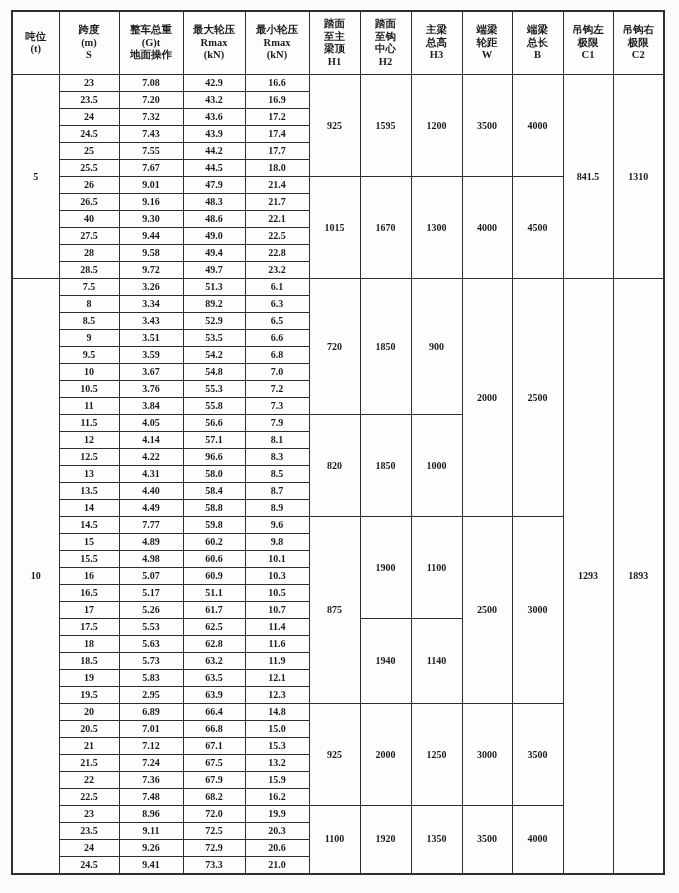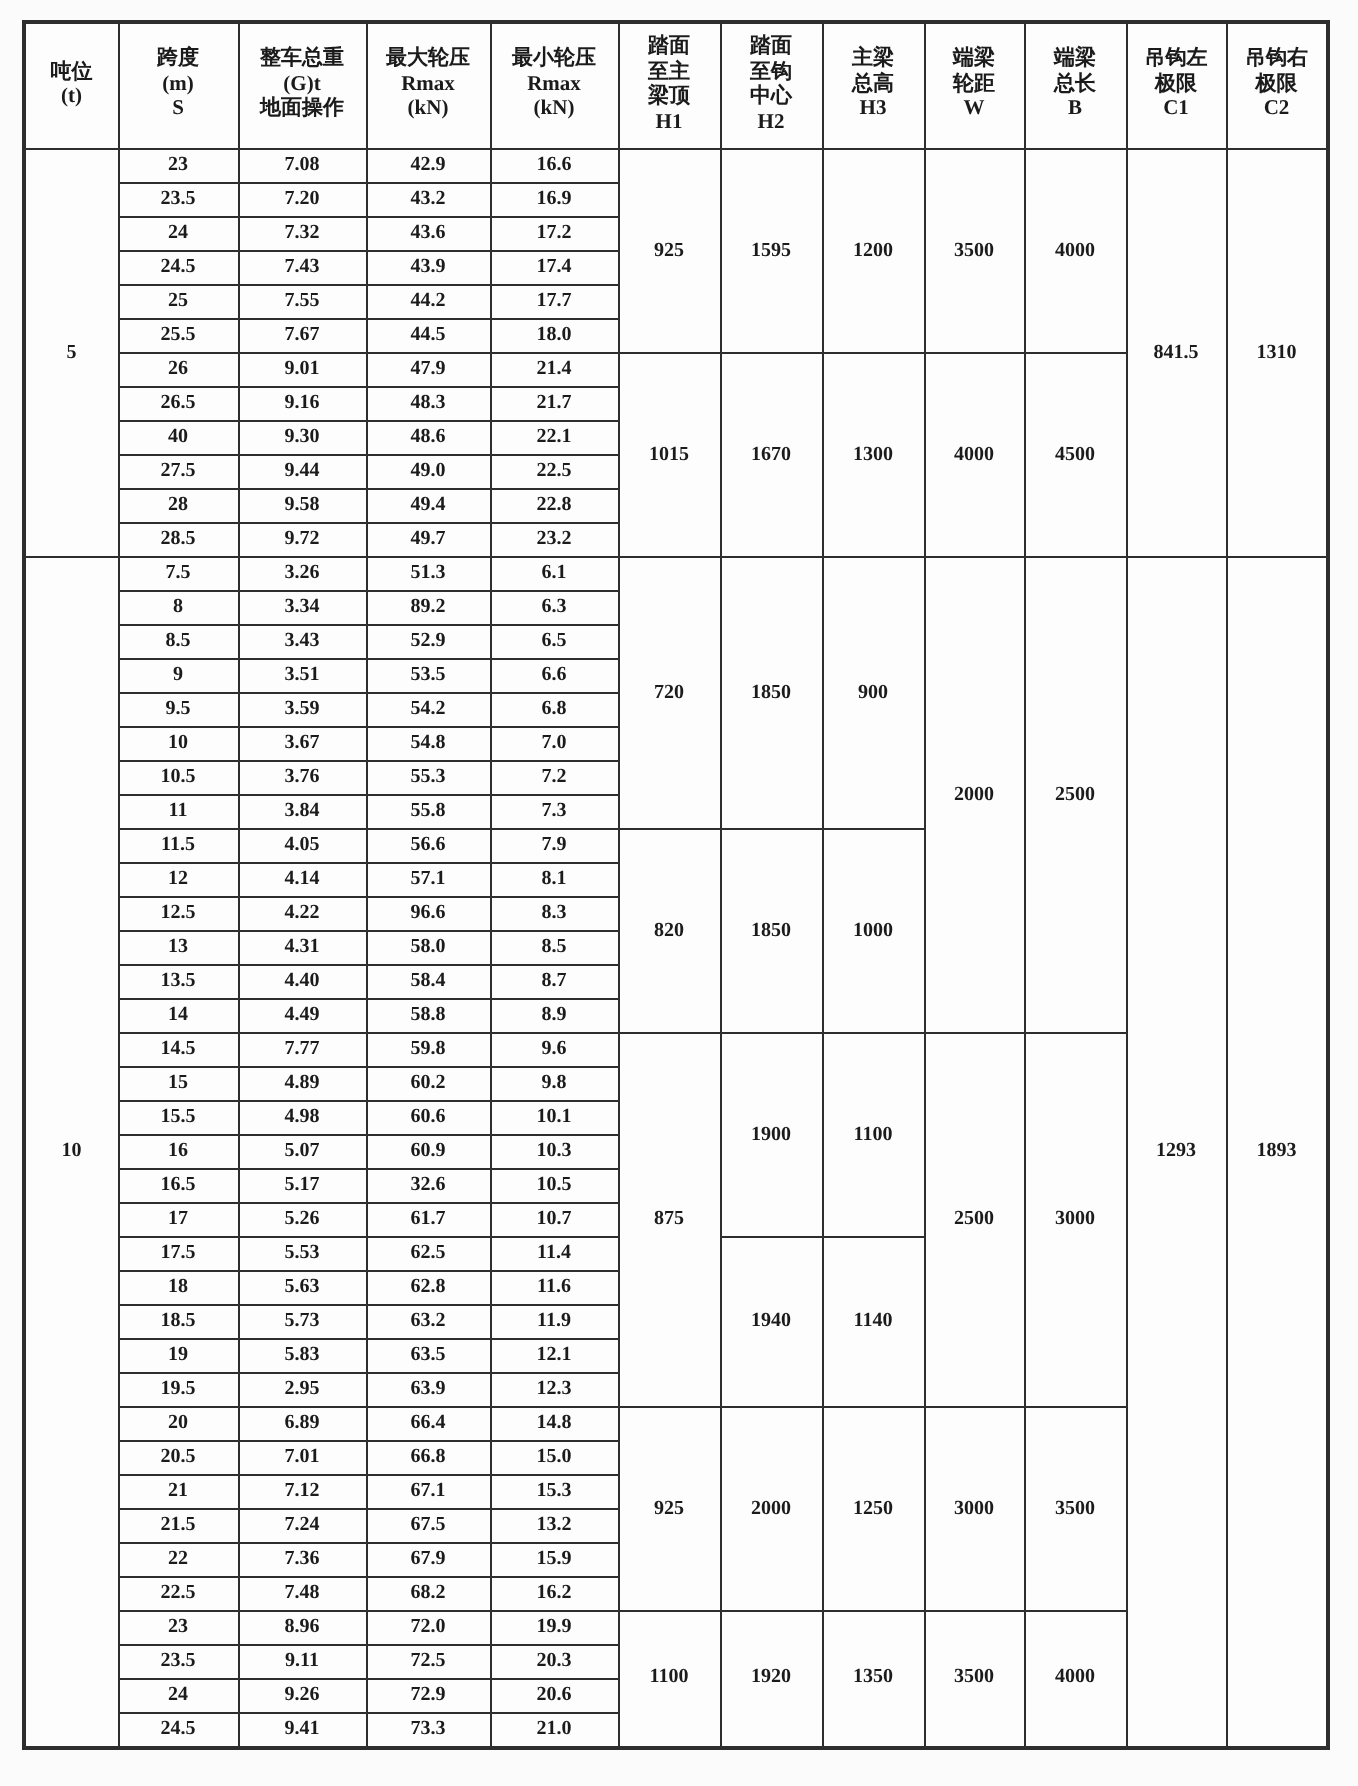--- a/index.html
+++ b/index.html
@@ -319,21 +319,21 @@
         </tr>
         <tr>
           <td>16</td>
           <td>5.07</td>
           <td>60.9</td>
           <td>10.3</td>
         </tr>
         <tr>
           <td>16.5</td>
           <td>5.17</td>
-          <td>32.6</td>
+          <td>51.1</td>
           <td>10.5</td>
         </tr>
         <tr>
           <td>17</td>
           <td>5.26</td>
           <td>61.7</td>
           <td>10.7</td>
         </tr>
         <tr>
           <td>17.5</td>

